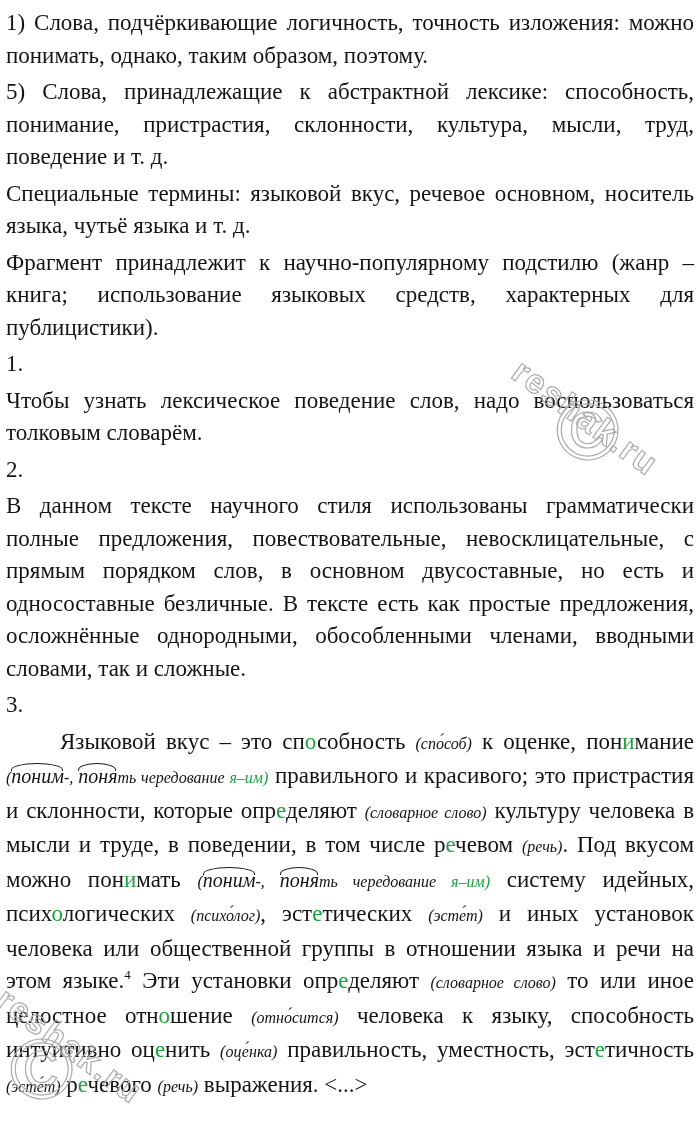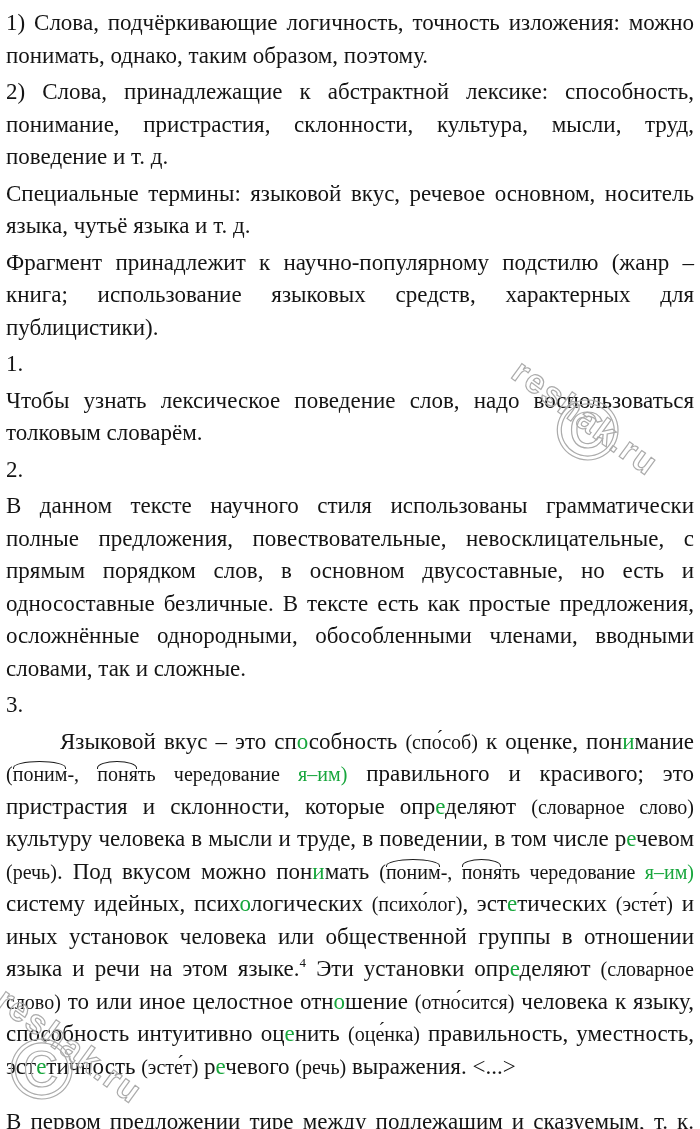--- a/index.html
+++ b/index.html
@@ -16,22 +16,22 @@
     color: #141414;
     overflow: hidden;
   }
   p.para { margin: 4px; text-align: justify; }
   p.label { text-align: left; }
   p.indent { text-indent: 54px; }
   p.gap { margin-top: 23px; }
 
   
   span.g   { color: #17a63c; }
-  span.ann { font-size: 20px; }
-  span.arc { position: relative; font-size: 20px; }
+  span.ann { font-style: italic; font-size: 16px; }
+  span.arc { position: relative; font-style: italic; font-size: 20px; }
   span.arc::before {
     content: "";
     position: absolute;
     left: 0; right: 1px; top: -2px; height: 7px;
     border: 1.5px solid #1c1c1c;
     border-bottom: none;
     border-radius: 100% 100% 0 0 / 170% 170% 0 0;
   }
   sup.sup { font-size: 13px; vertical-align: super; line-height: 0; }
 
@@ -60,21 +60,21 @@
   .wm-top .wm-sym  { left: 36px; top: 46px; }
 
   .wm-bottom { left: -6px; top: 972px; width: 182px; height: 157px; }
   .wm-bottom .wm-text { left: 16px; top: 10px; }
   .wm-bottom .wm-sym  { left: 16px; top: 53px; }
 </style>
 </head>
 <body>
 
 <p class="para">1) Слова, подчёркивающие логичность, точность изложения: можно понимать, однако, таким образом, поэтому.</p>
-<p class="para">2) Слова, принадлежащие к абстрактной лексике: способность, понимание, пристрастия, склонности, культура, мысли, труд, поведение и т. д.</p>
+<p class="para">5) Слова, принадлежащие к абстрактной лексике: способность, понимание, пристрастия, склонности, культура, мысли, труд, поведение и т. д.</p>
 <p class="para">Специальные термины: языковой вкус, речевое основном, носитель языка, чутьё языка и т. д.</p>
 <p class="para">Фрагмент принадлежит к научно-популярному подстилю (жанр – книга; использование языковых средств, характерных для публицистики).</p>
 <p class="para label">1.</p>
 <p class="para">Чтобы узнать лексическое поведение слов, надо воспользоваться толковым словарём.</p>
 <p class="para label">2.</p>
 <p class="para">В данном тексте научного стиля использованы грамматически полные предложения, повествовательные, невосклицательные, с прямым порядком слов, в основном двусоставные, но есть и односоставные безличные. В тексте есть как простые предложения, осложнённые однородными, обособленными членами, вводными словами, так и сложные.</p>
 <p class="para label">3.</p>
 <p class="para indent">Языковой вкус – это сп<span class="g">о</span>собность <span class="ann">(спо́соб)</span> к оценке, пон<span class="g">и</span>мание <span class="ann">(</span><span class="arc">поним</span><span class="ann">-, </span><span class="arc">поня</span><span class="ann">ть чередование </span><span class="ann g">я–им)</span> правильного и красивого; это пристрастия и склонности, которые опр<span class="g">е</span>деляют <span class="ann">(словарное слово)</span> культуру человека в мысли и труде, в поведении, в том числе р<span class="g">е</span>чевом <span class="ann">(речь)</span>. Под вкусом можно пон<span class="g">и</span>мать <span class="ann">(</span><span class="arc">поним</span><span class="ann">-, </span><span class="arc">поня</span><span class="ann">ть чередование </span><span class="ann g">я–им)</span> систему идейных, псих<span class="g">о</span>логических <span class="ann">(психо́лог)</span>, эст<span class="g">е</span>тических <span class="ann">(эсте́т)</span> и иных установок человека или общественной группы в отношении языка и речи на этом языке.<sup class="sup">4</sup> Эти установки опр<span class="g">е</span>деляют <span class="ann">(словарное слово)</span> то или иное целостное отн<span class="g">о</span>шение <span class="ann">(отно́сится)</span> человека к языку, способность интуитивно оц<span class="g">е</span>нить <span class="ann">(оце́нка)</span> правильность, уместность, эст<span class="g">е</span>тичность <span class="ann">(эсте́т)</span> р<span class="g">е</span>чевого <span class="ann">(речь)</span> выражения. &lt;...&gt;</p>
 <p class="para gap">В первом предложении тире между подлежащим и сказуемым, т. к. они выражены существительными в И. п.</p>
 

